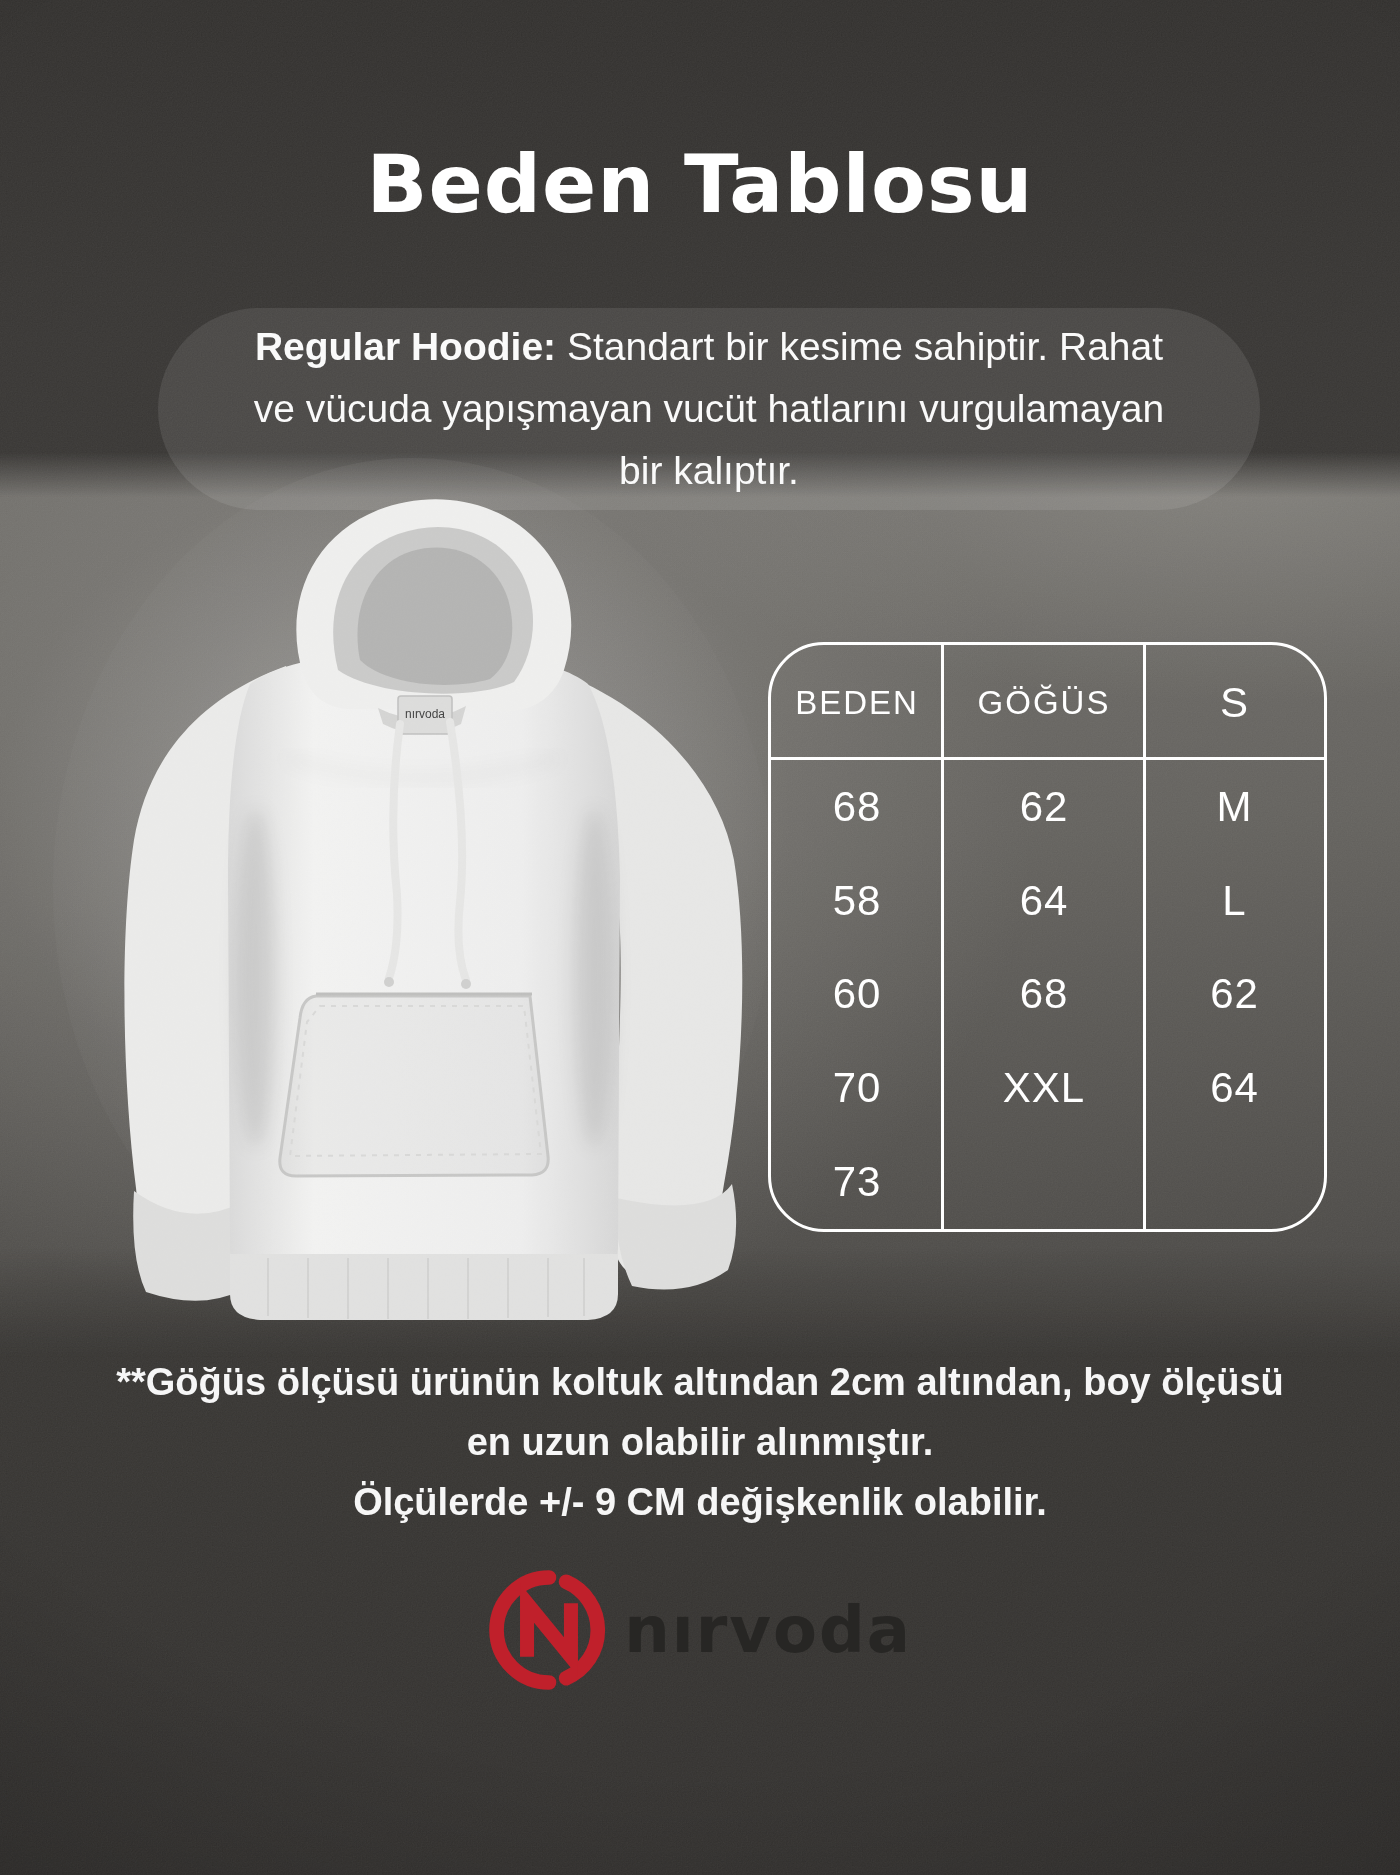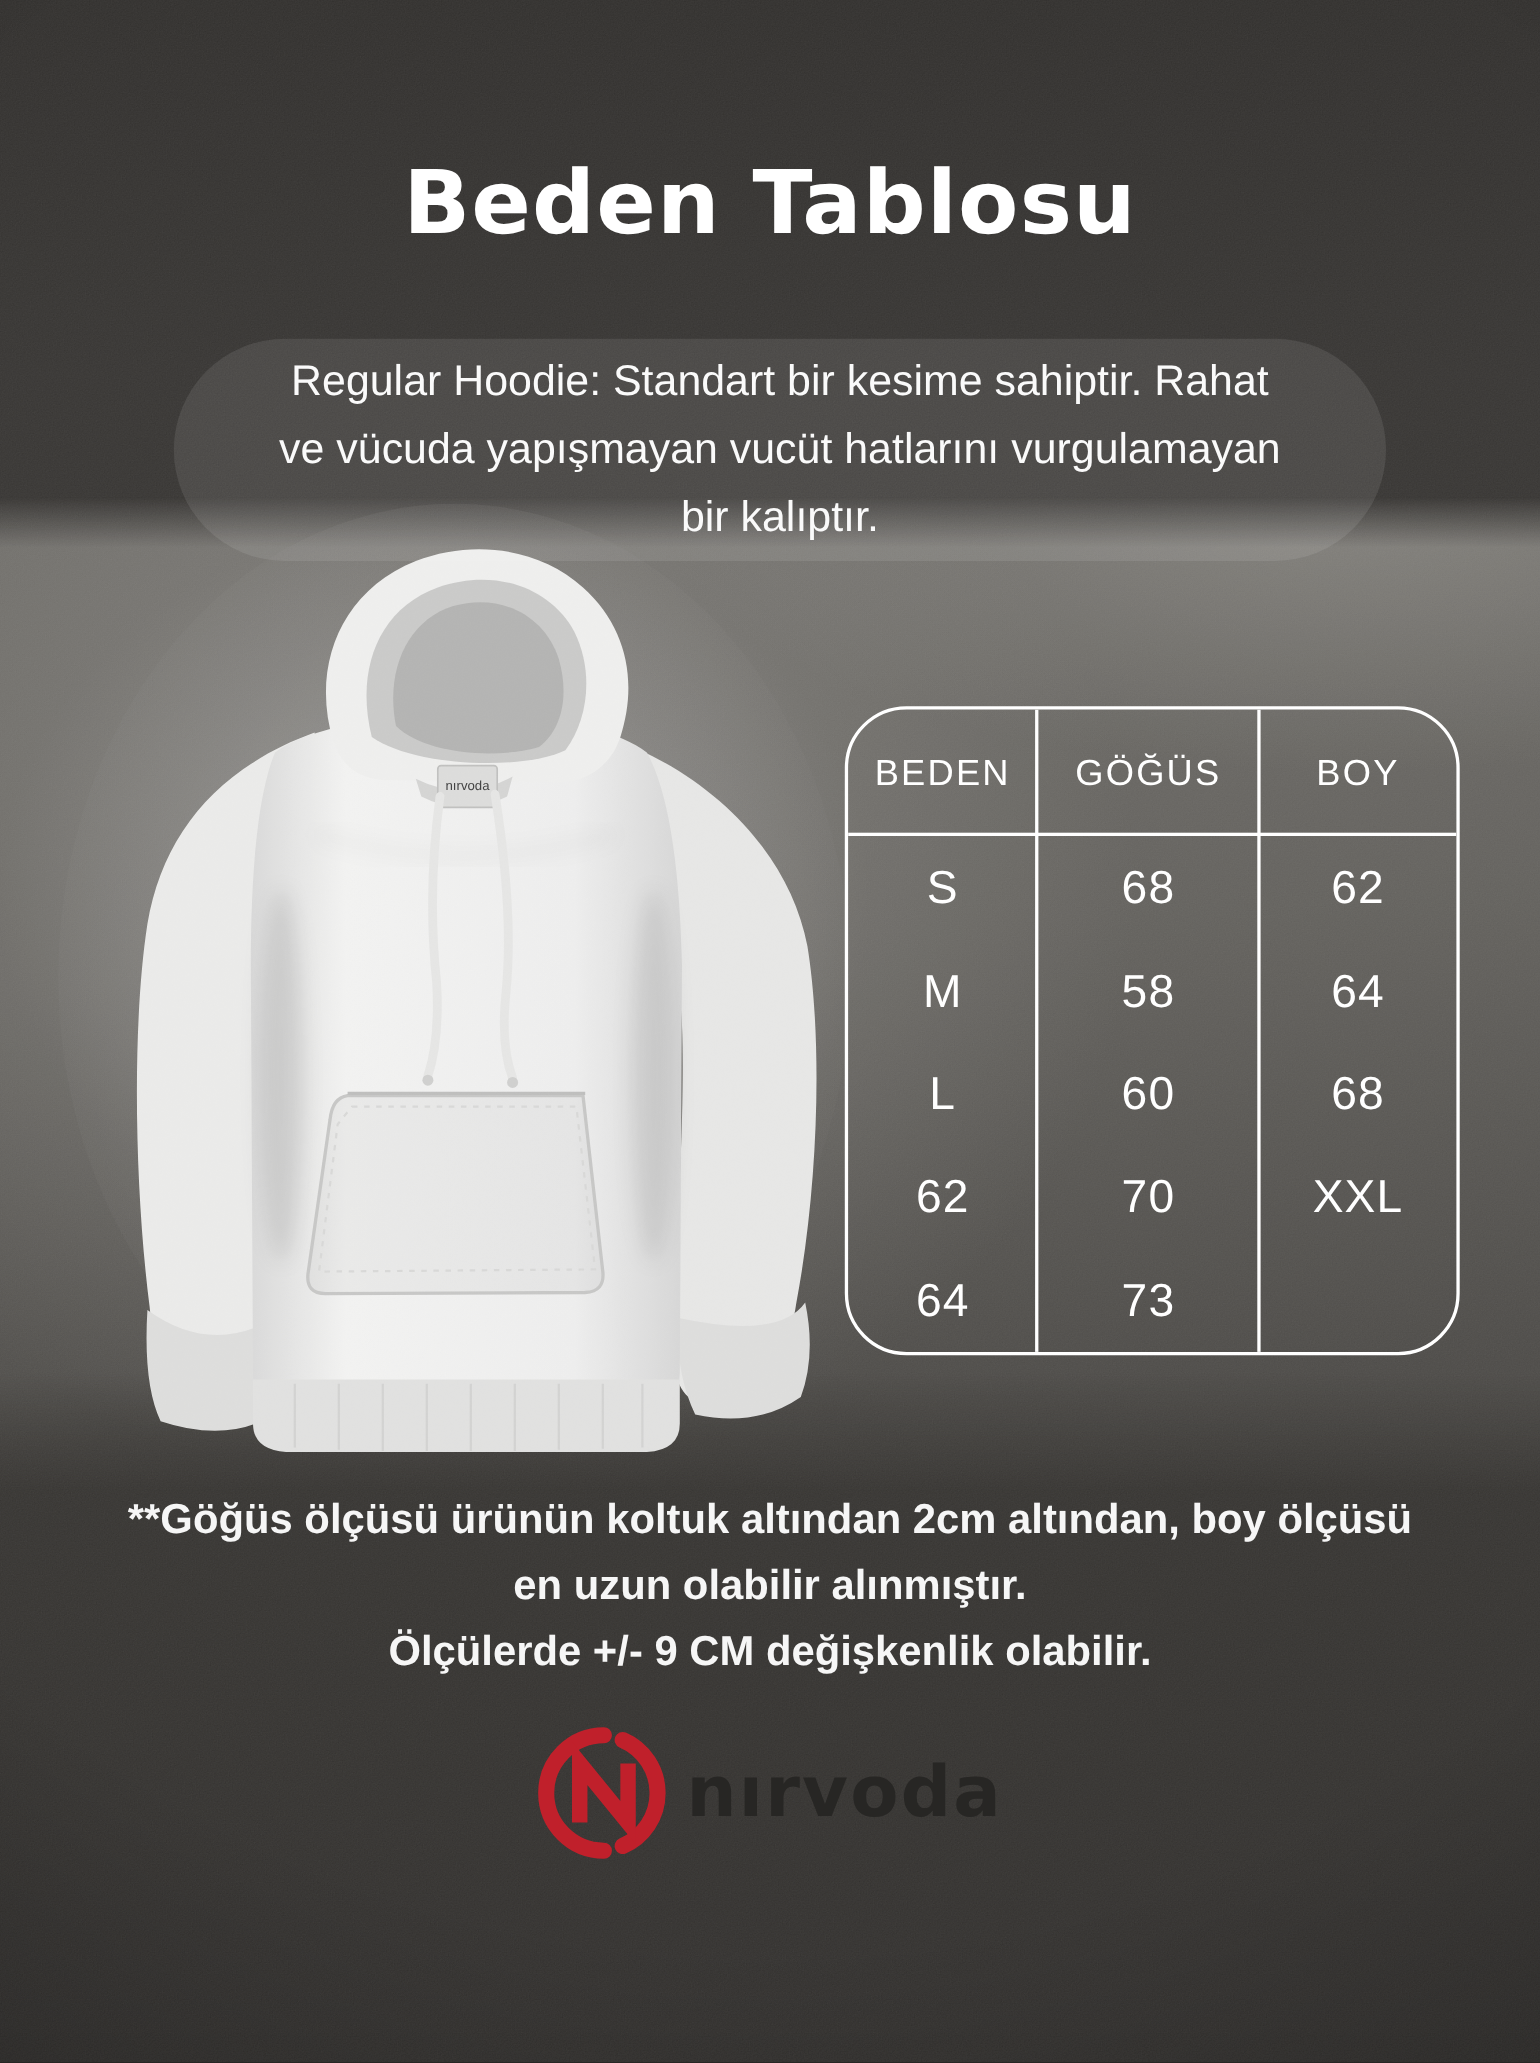--- a/index.html
+++ b/index.html
@@ -30,21 +30,21 @@
     font-size:80px;font-weight:700;letter-spacing:1px;color:#ffffff;
   }
   
   .bubble{
     position:absolute;left:158px;top:308px;width:1102px;height:202px;
     background:rgba(255,255,255,0.09);border-radius:101px;
     display:flex;flex-direction:column;justify-content:center;
     text-align:center;
   }
   .bubble .line{margin:0;font-size:39px;line-height:62px;color:#fafafa;font-weight:400;}
-  .bubble .line strong{font-weight:400;}
+  .bubble .line strong{font-weight:700;}
   
   .size-table{
     position:absolute;left:768px;top:642px;width:559px;height:590px;
     border:3.5px solid #ffffff;border-radius:56px;overflow:hidden;
     display:grid;grid-template-columns:172px 202px 1fr;grid-template-rows:115px repeat(5,1fr);
     box-sizing:border-box;
   }
   .size-table .vline{position:absolute;top:0;bottom:0;width:3px;background:#ffffff;}
   .size-table .v1{left:170px;}
   .size-table .v2{left:372px;}
@@ -166,21 +166,20 @@
     <p class="line">bir kalıptır.</p>
   </div>
 
   <div class="size-table">
     <div class="vline v1"></div>
     <div class="vline v2"></div>
     <div class="hline"></div>
 
     <div class="th">BEDEN</div>
     <div class="th">GÖĞÜS</div>
-    <div class="th">BOY</div>
 
     <div class="td">S</div>
     <div class="td">68</div>
     <div class="td">62</div>
 
     <div class="td">M</div>
     <div class="td">58</div>
     <div class="td">64</div>
 
     <div class="td">L</div>

